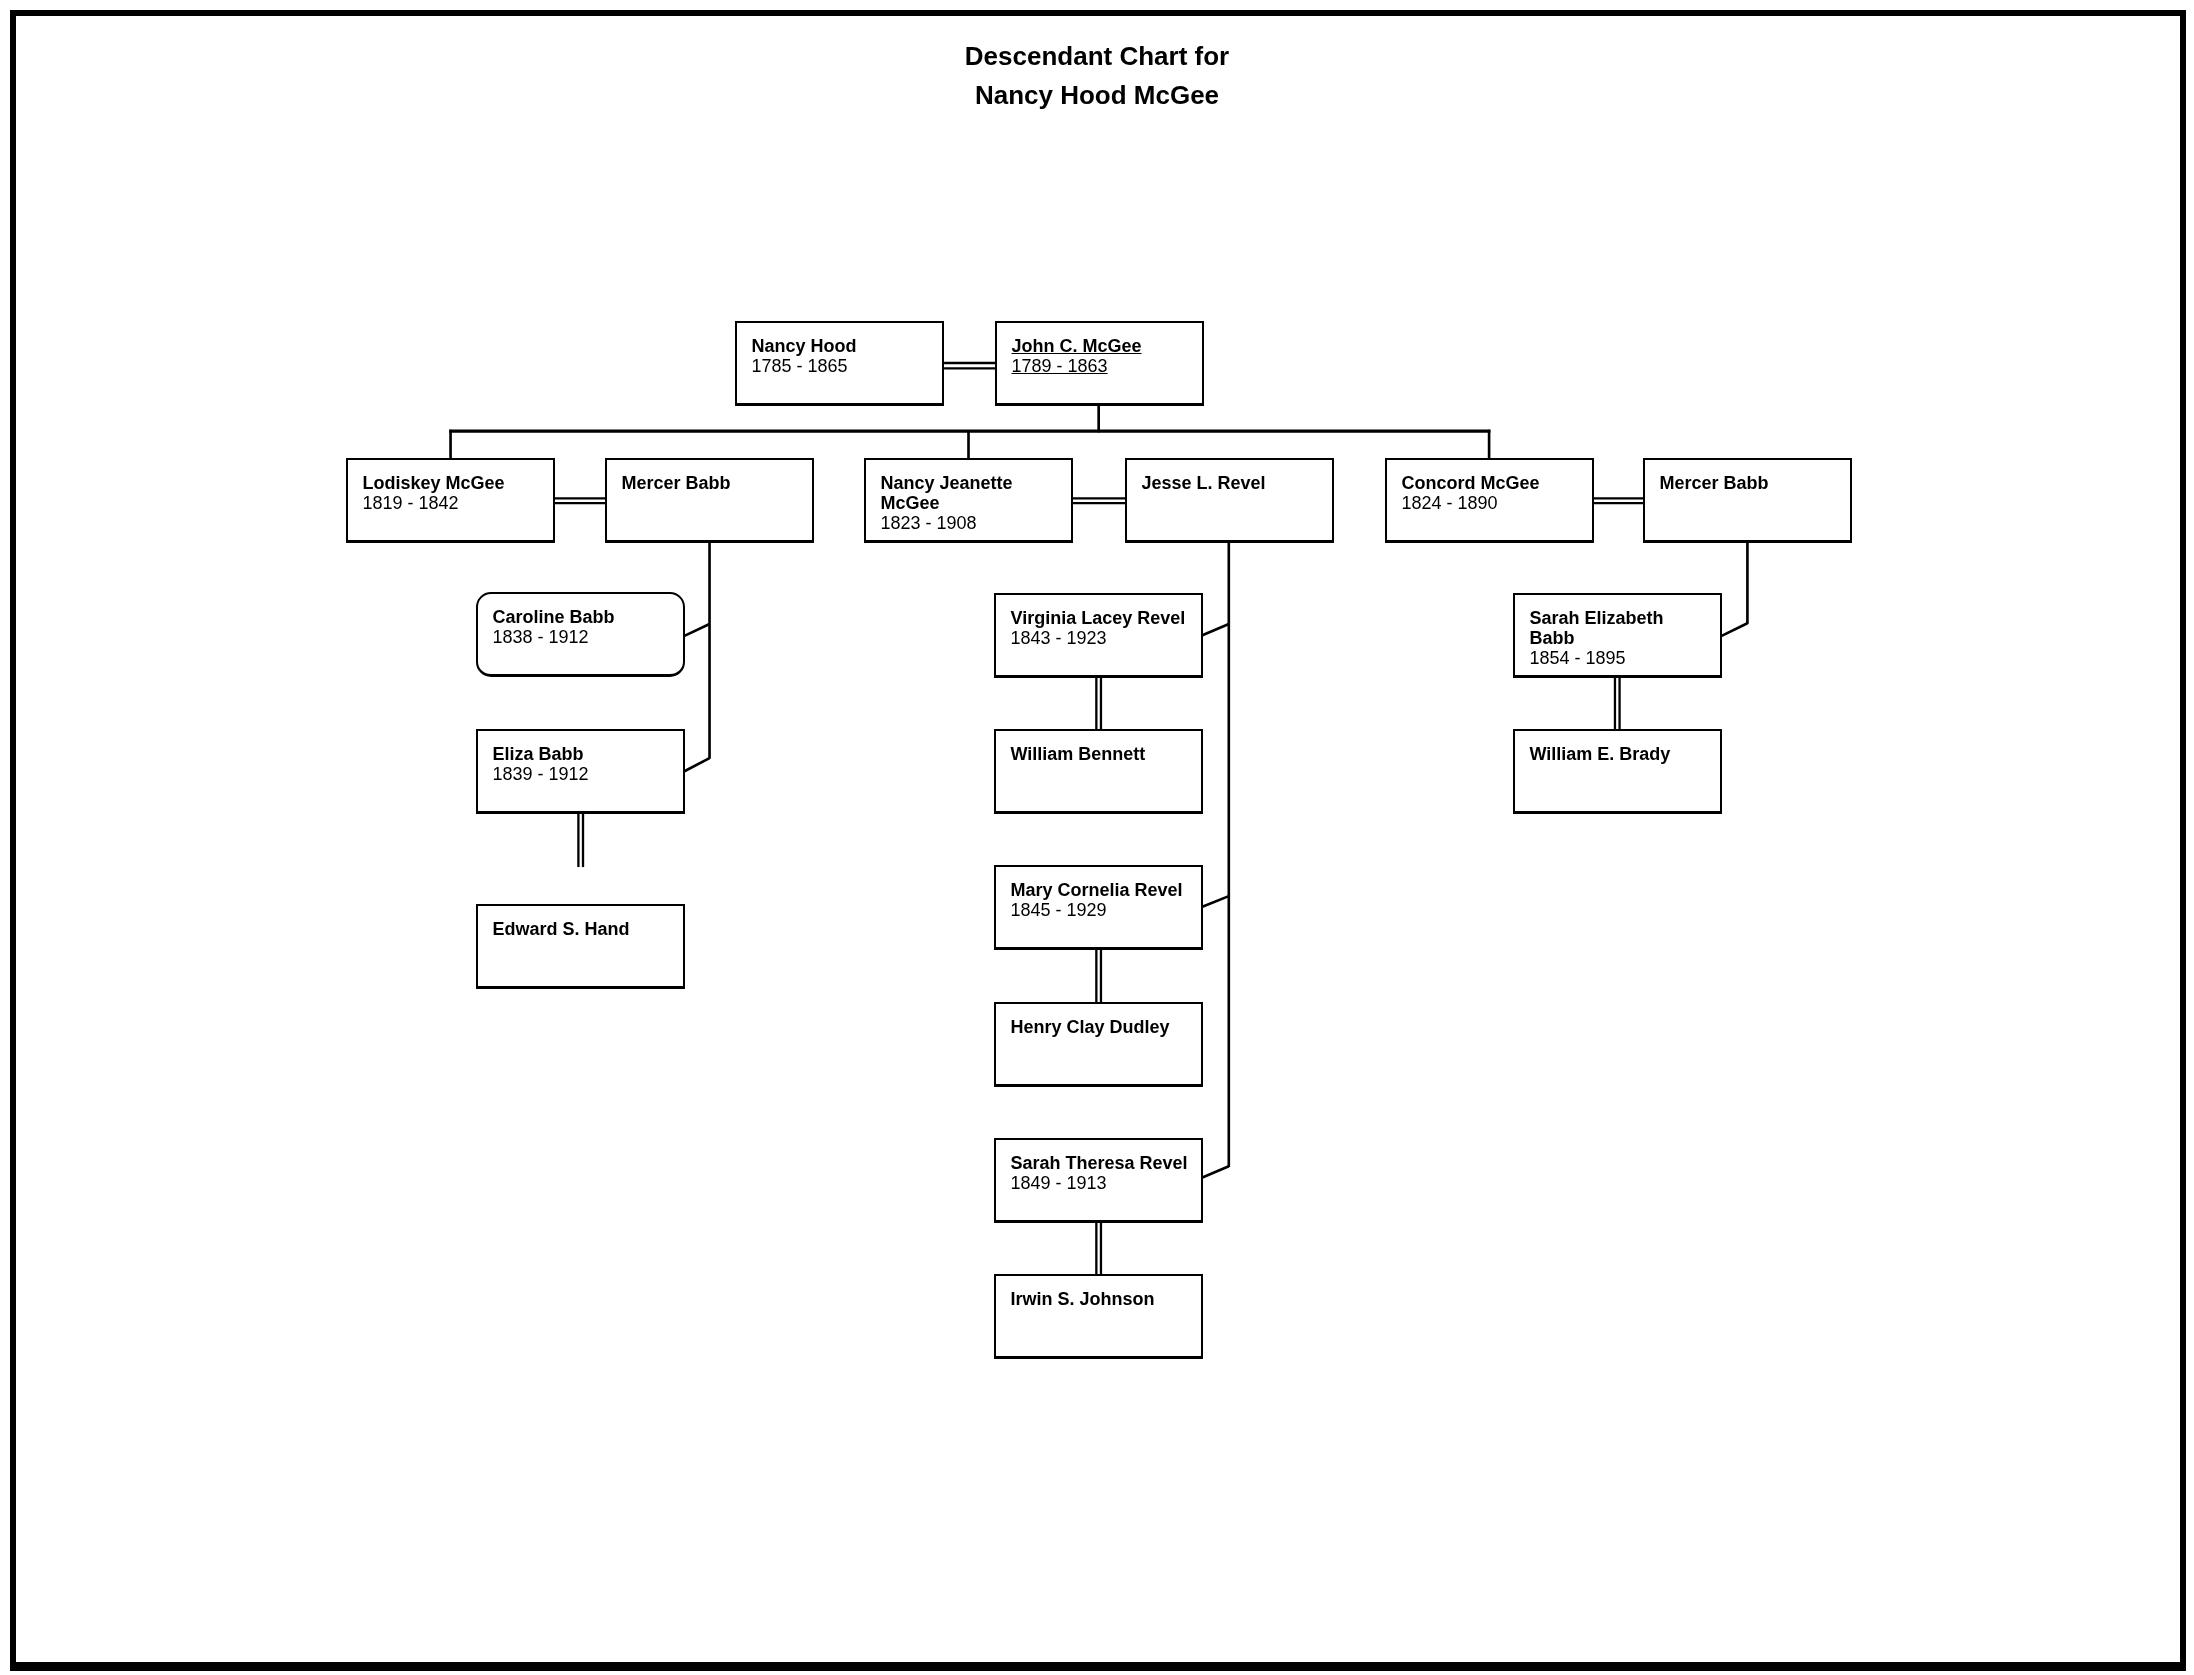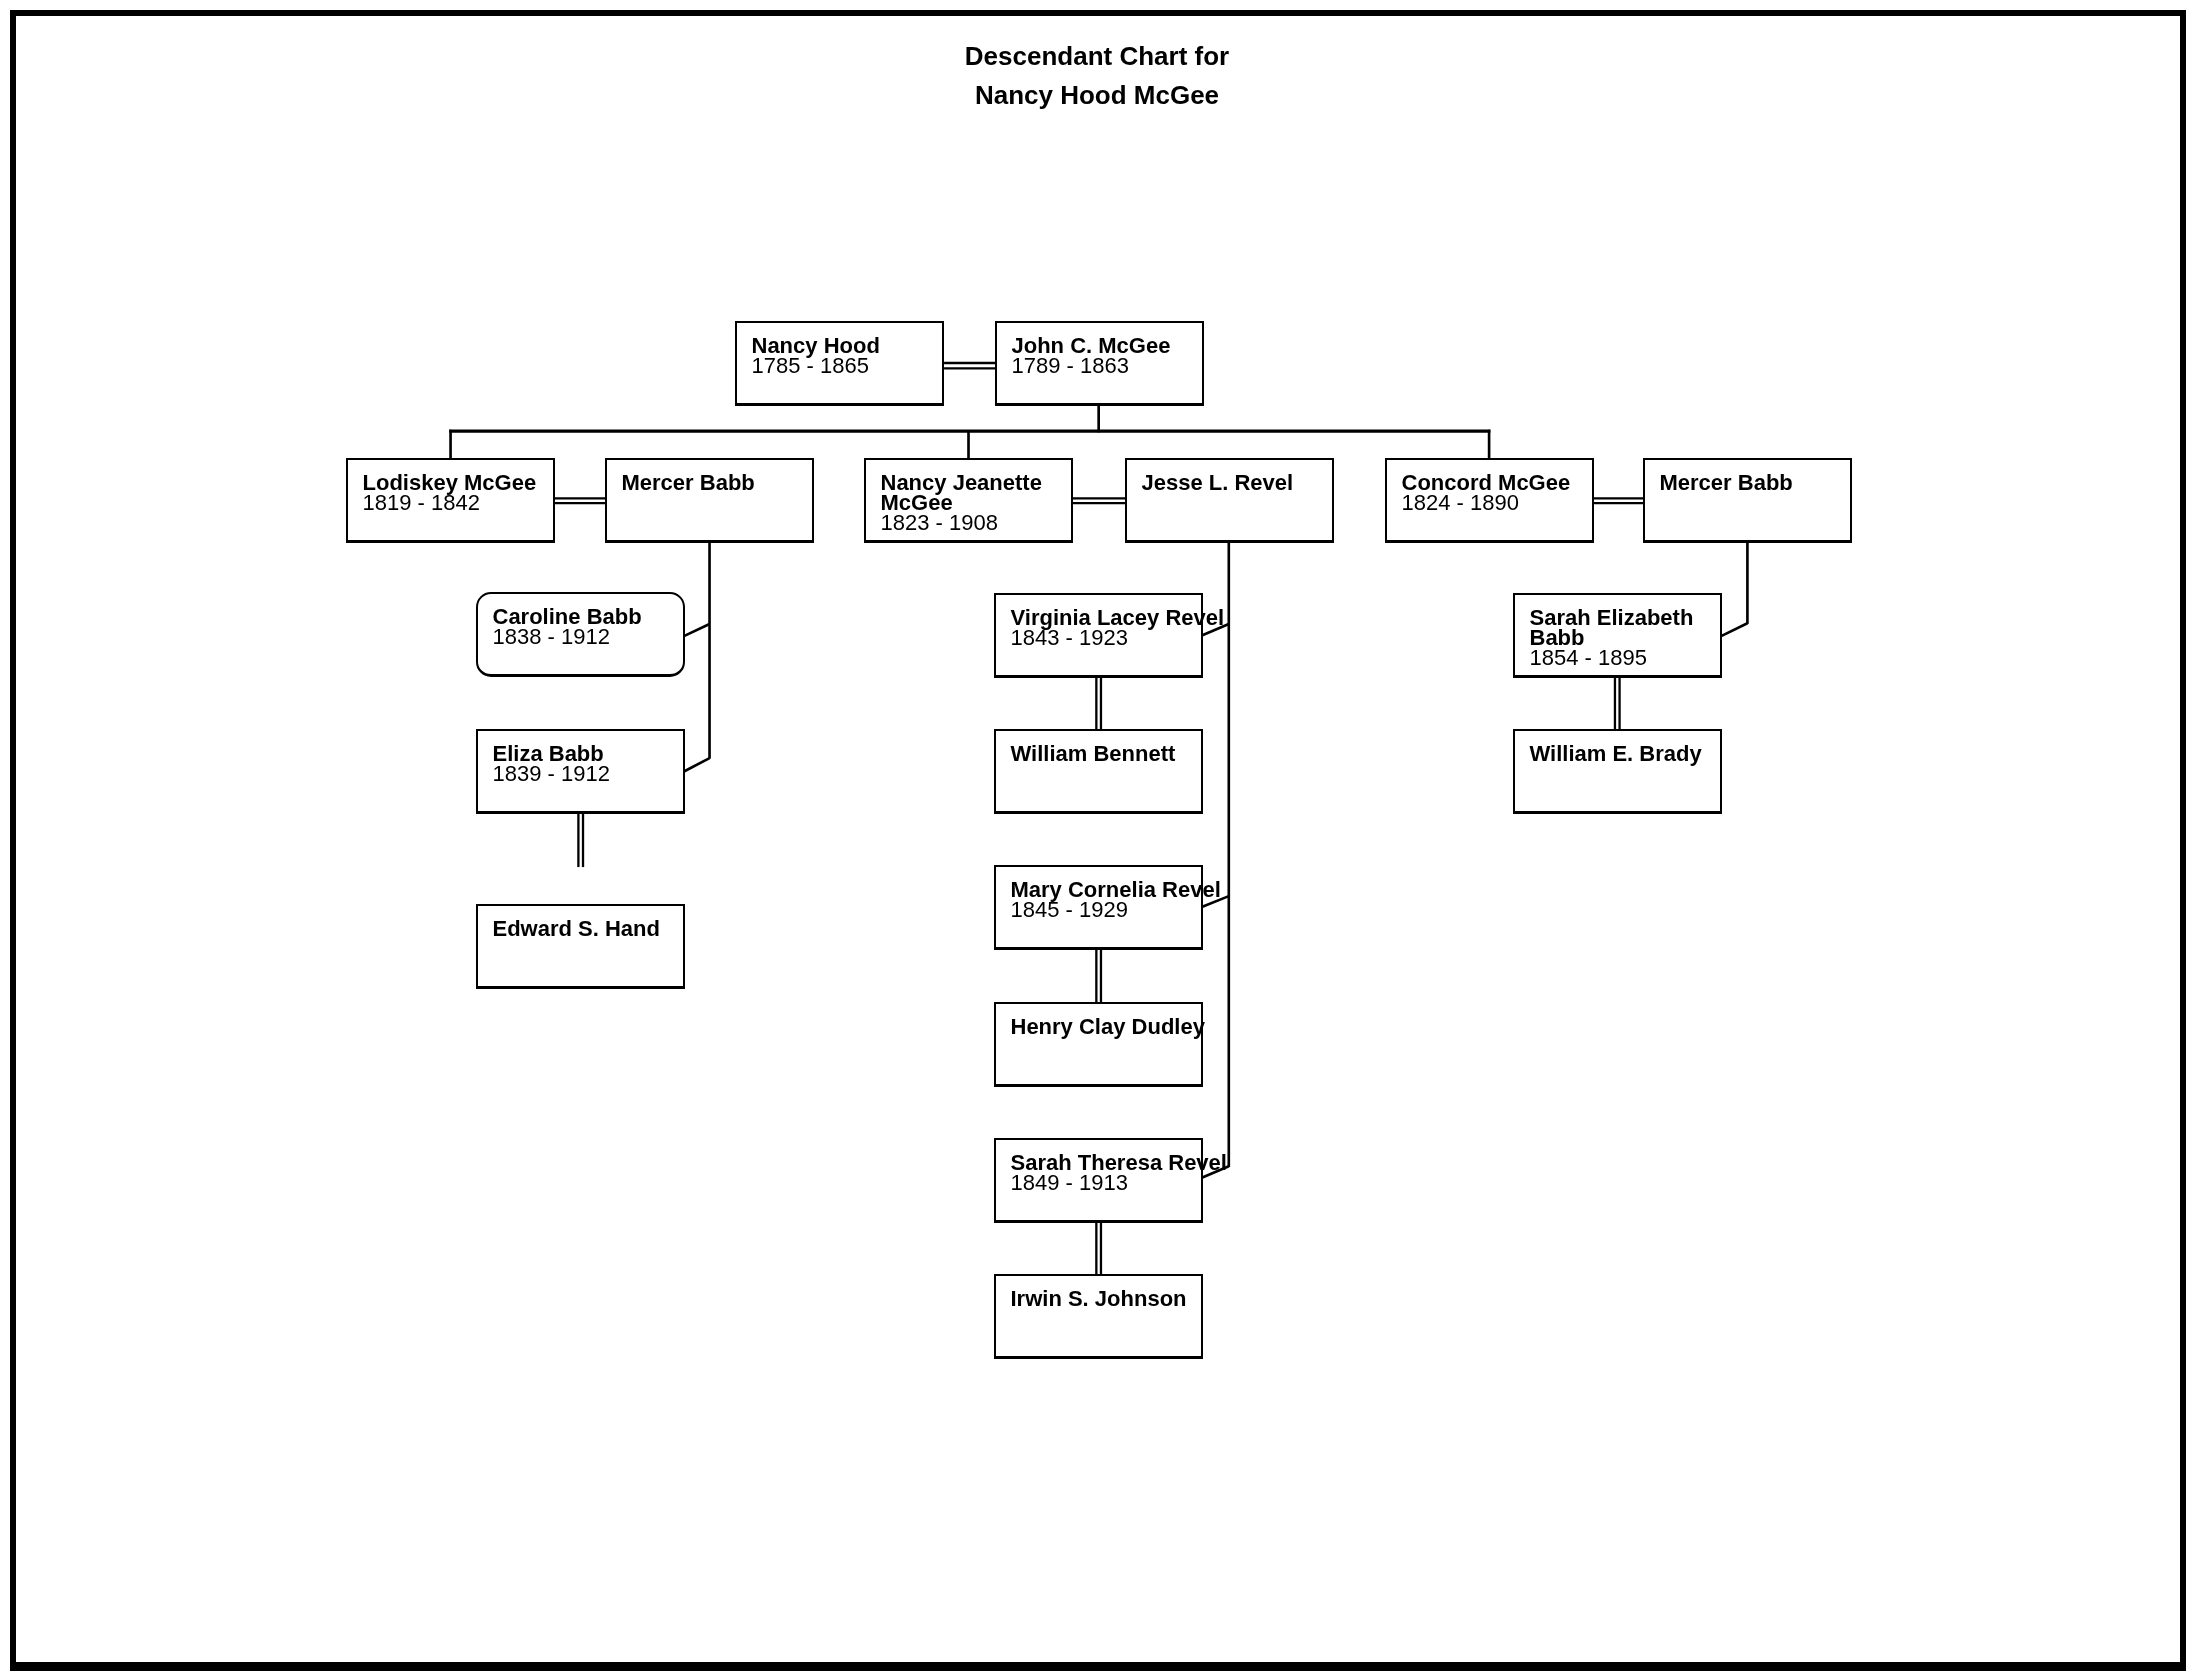--- a/index.html
+++ b/index.html
@@ -53,21 +53,21 @@
   }
   .person-box {
     position: absolute;
     width: 209px;
     height: 85px;
     box-sizing: border-box;
     background: #ffffff;
     border: 2px solid #000000;
     border-bottom-width: 3.3px;
     padding: 13.2px 9.3px 0 14.5px;
-    font-size: 22px;
+    font-size: 18px;
     line-height: 20px;
   }
   .person-name div {
     font-weight: bold;
     white-space: nowrap;
   }
   .person-dates {
     font-weight: normal;
     white-space: nowrap;
   }
@@ -141,21 +141,21 @@
     <line class="thin" x1="2451.5" y1="1025" x2="2451.5" y2="1106"></line>
   </g>
 </svg>
 
 <div class="person-box" style="left: 735px; top: 321px;">
     <div class="person-name">
       <div>Nancy Hood</div>
     </div>
     <div class="person-dates">1785 - 1865</div>
   </div>
-<div class="person-box" style="left: 995px; top: 321px;">
+<div class="person-box" style="left: 995px; top: 321px; text-decoration: underline;">
     <div class="person-name">
       <div>John C. McGee</div>
     </div>
     <div class="person-dates">1789 - 1863</div>
   </div>
 <div class="person-box" style="left: 346px; top: 458px;">
     <div class="person-name">
       <div>Lodiskey McGee</div>
     </div>
     <div class="person-dates">1819 - 1842</div>

